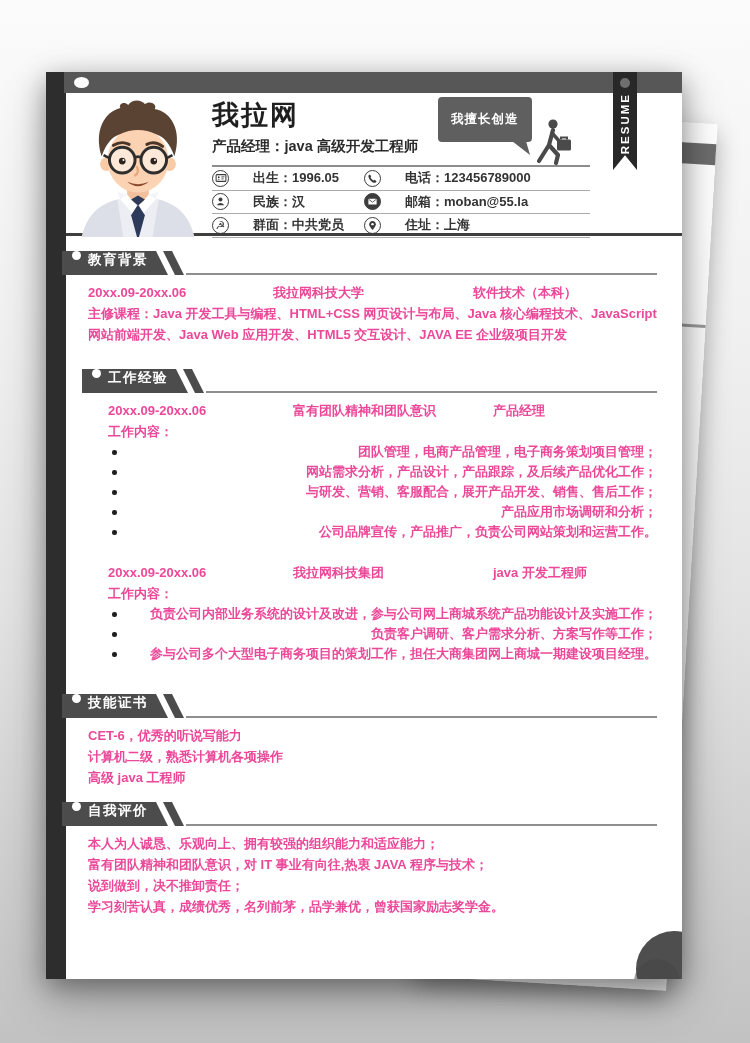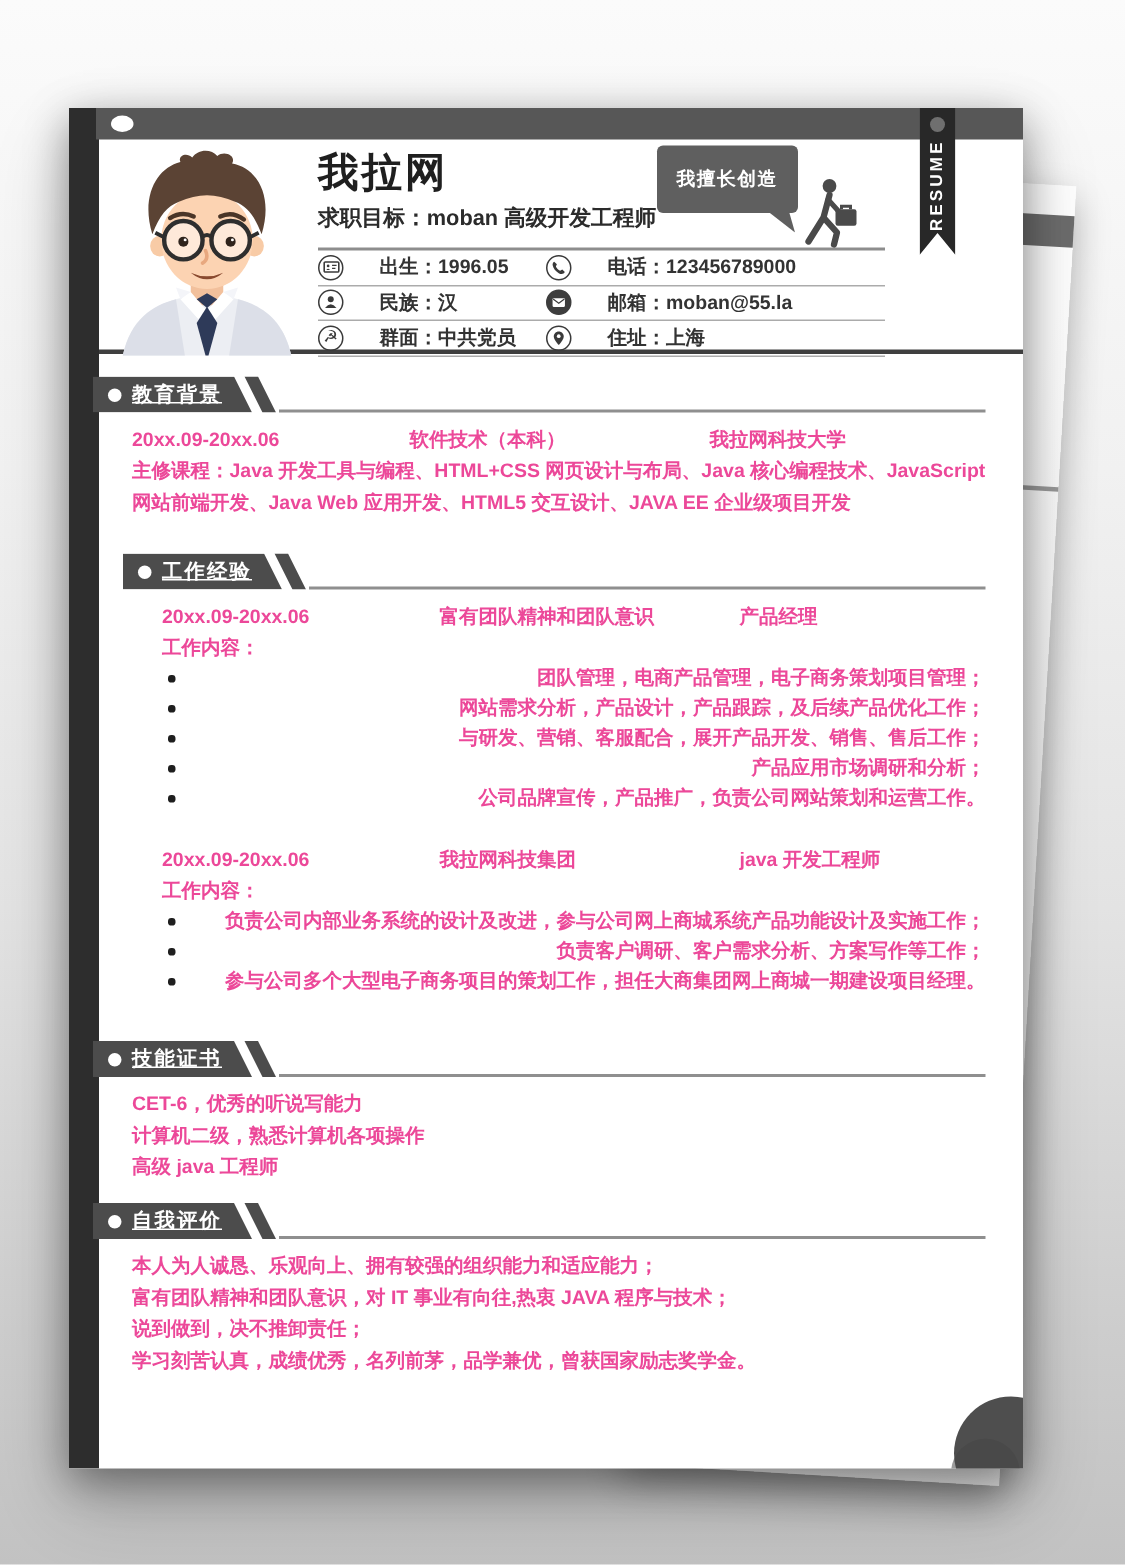--- a/index.html
+++ b/index.html
@@ -68,22 +68,22 @@
   }
   .bubble .tail{ position:absolute; right:2px; bottom:-13px; }
   .businessman{ position:absolute; left:318px; top:21px; }
 
   .thick-divider{ height:3px; margin-left:18px; background:#3f3f3f; }
 
   
   .sections{ padding-right:25px; }
   .sec-head{ display:flex; height:24px; margin-left:16px; }
   .sec-tag{
-    background:#4c4c4c; color:#fff; display:flex; align-items:center; gap:7px;
-    padding:0 20px 0 10px; clip-path:polygon(0 0,calc(100% - 12px) 0,100% 100%,0 100%);text-decoration:underline;
+    background:#4c4c4c; color:#fff; display:flex; gap:7px;
+    padding:0 20px 0 10px; clip-path:polygon(0 0,calc(100% - 12px) 0,100% 100%,0 100%);
   }
   .sec-dot{ width:9px; height:9px; border-radius:50%; background:#fff; }
   .sec-title{ font-size:13.5px; font-weight:700; letter-spacing:1.5px; }
   .sec-slash{ margin-left:-8px; flex:0 0 auto; }
   .sec-rule{ flex:1; align-self:flex-end; height:2px; background:#8f8f8f; margin-left:-4px; }
 
   .sec-body{ margin-left:42px; font-size:13px; color:#ec4899; font-weight:700; }
   .sec-edu{ margin-top:15px; } .sec-work{ margin-top:24px;padding-left:20px; }
   .sec-skill{ margin-top:30px; } .sec-self{ margin-top:14px; }
   .sec-body{ margin-top:7px; }
@@ -144,21 +144,21 @@
       <circle cx="49" cy="63" r="3.4" fill="#2f241d"></circle>
       <circle cx="81" cy="63" r="3.4" fill="#2f241d"></circle>
       <circle cx="50.2" cy="61.8" r="1" fill="#fff"></circle>
       <circle cx="82.2" cy="61.8" r="1" fill="#fff"></circle>
       <path d="M64 69 q2.5 6 -2 8.5" stroke="#e8a87f" stroke-width="2.4" fill="none" stroke-linecap="round"></path>
       <path d="M54 84 q11 9 22 0 q-11 5 -22 0 Z" fill="#8a4a2f"></path>
     </svg>
 
     <div class="header-main">
       <div class="name">我拉网</div>
-      <div class="objective">求职目标：moban 高级开发工程师</div>
+      <div class="objective">产品经理：java 高级开发工程师</div>
 
       <div class="bubble">
         <span>我擅长创造</span>
         <svg class="tail" width="18" height="14">
             <polygon points="0,0 18,14 14,0" fill="#5f5f5f"></polygon>
           </svg>
       </div>
       <svg class="businessman" width="44" height="48" viewBox="0 0 44 48">
         <circle cx="23" cy="6" r="4.6" fill="#4a4a4a"></circle>
         <path d="M23 12 L19 27 L9 43 M19 27 L28 37 L26 45" stroke="#4a4a4a" stroke-width="4.2" fill="none" stroke-linecap="round" stroke-linejoin="round"></path>
@@ -233,22 +233,22 @@
           <span class="sec-title">教育背景</span>
         </div>
         <svg class="sec-slash" width="30" height="24">
             <polygon points="3,0 12,0 24,24 15,24" fill="#4c4c4c"></polygon>
           </svg>
         <span class="sec-rule"></span>
       </div>
       <div class="sec-body">
         <div class="row3">
           <span>20xx.09-20xx.06</span>
+          <span>我拉网科技大学</span>
           <span>软件技术（本科）</span>
-          <span>我拉网科技大学</span>
         </div>
         <div class="courses">主修课程：Java 开发工具与编程、HTML+CSS 网页设计与布局、Java 核心编程技术、JavaScript 网站前端开发、Java Web 应用开发、HTML5 交互设计、JAVA EE 企业级项目开发</div>
       </div>
     </div>
 
     <div class="sec-work">
       <div class="sec-head">
         <div class="sec-tag">
           <span class="sec-dot"></span>
           <span class="sec-title">工作经验</span>

